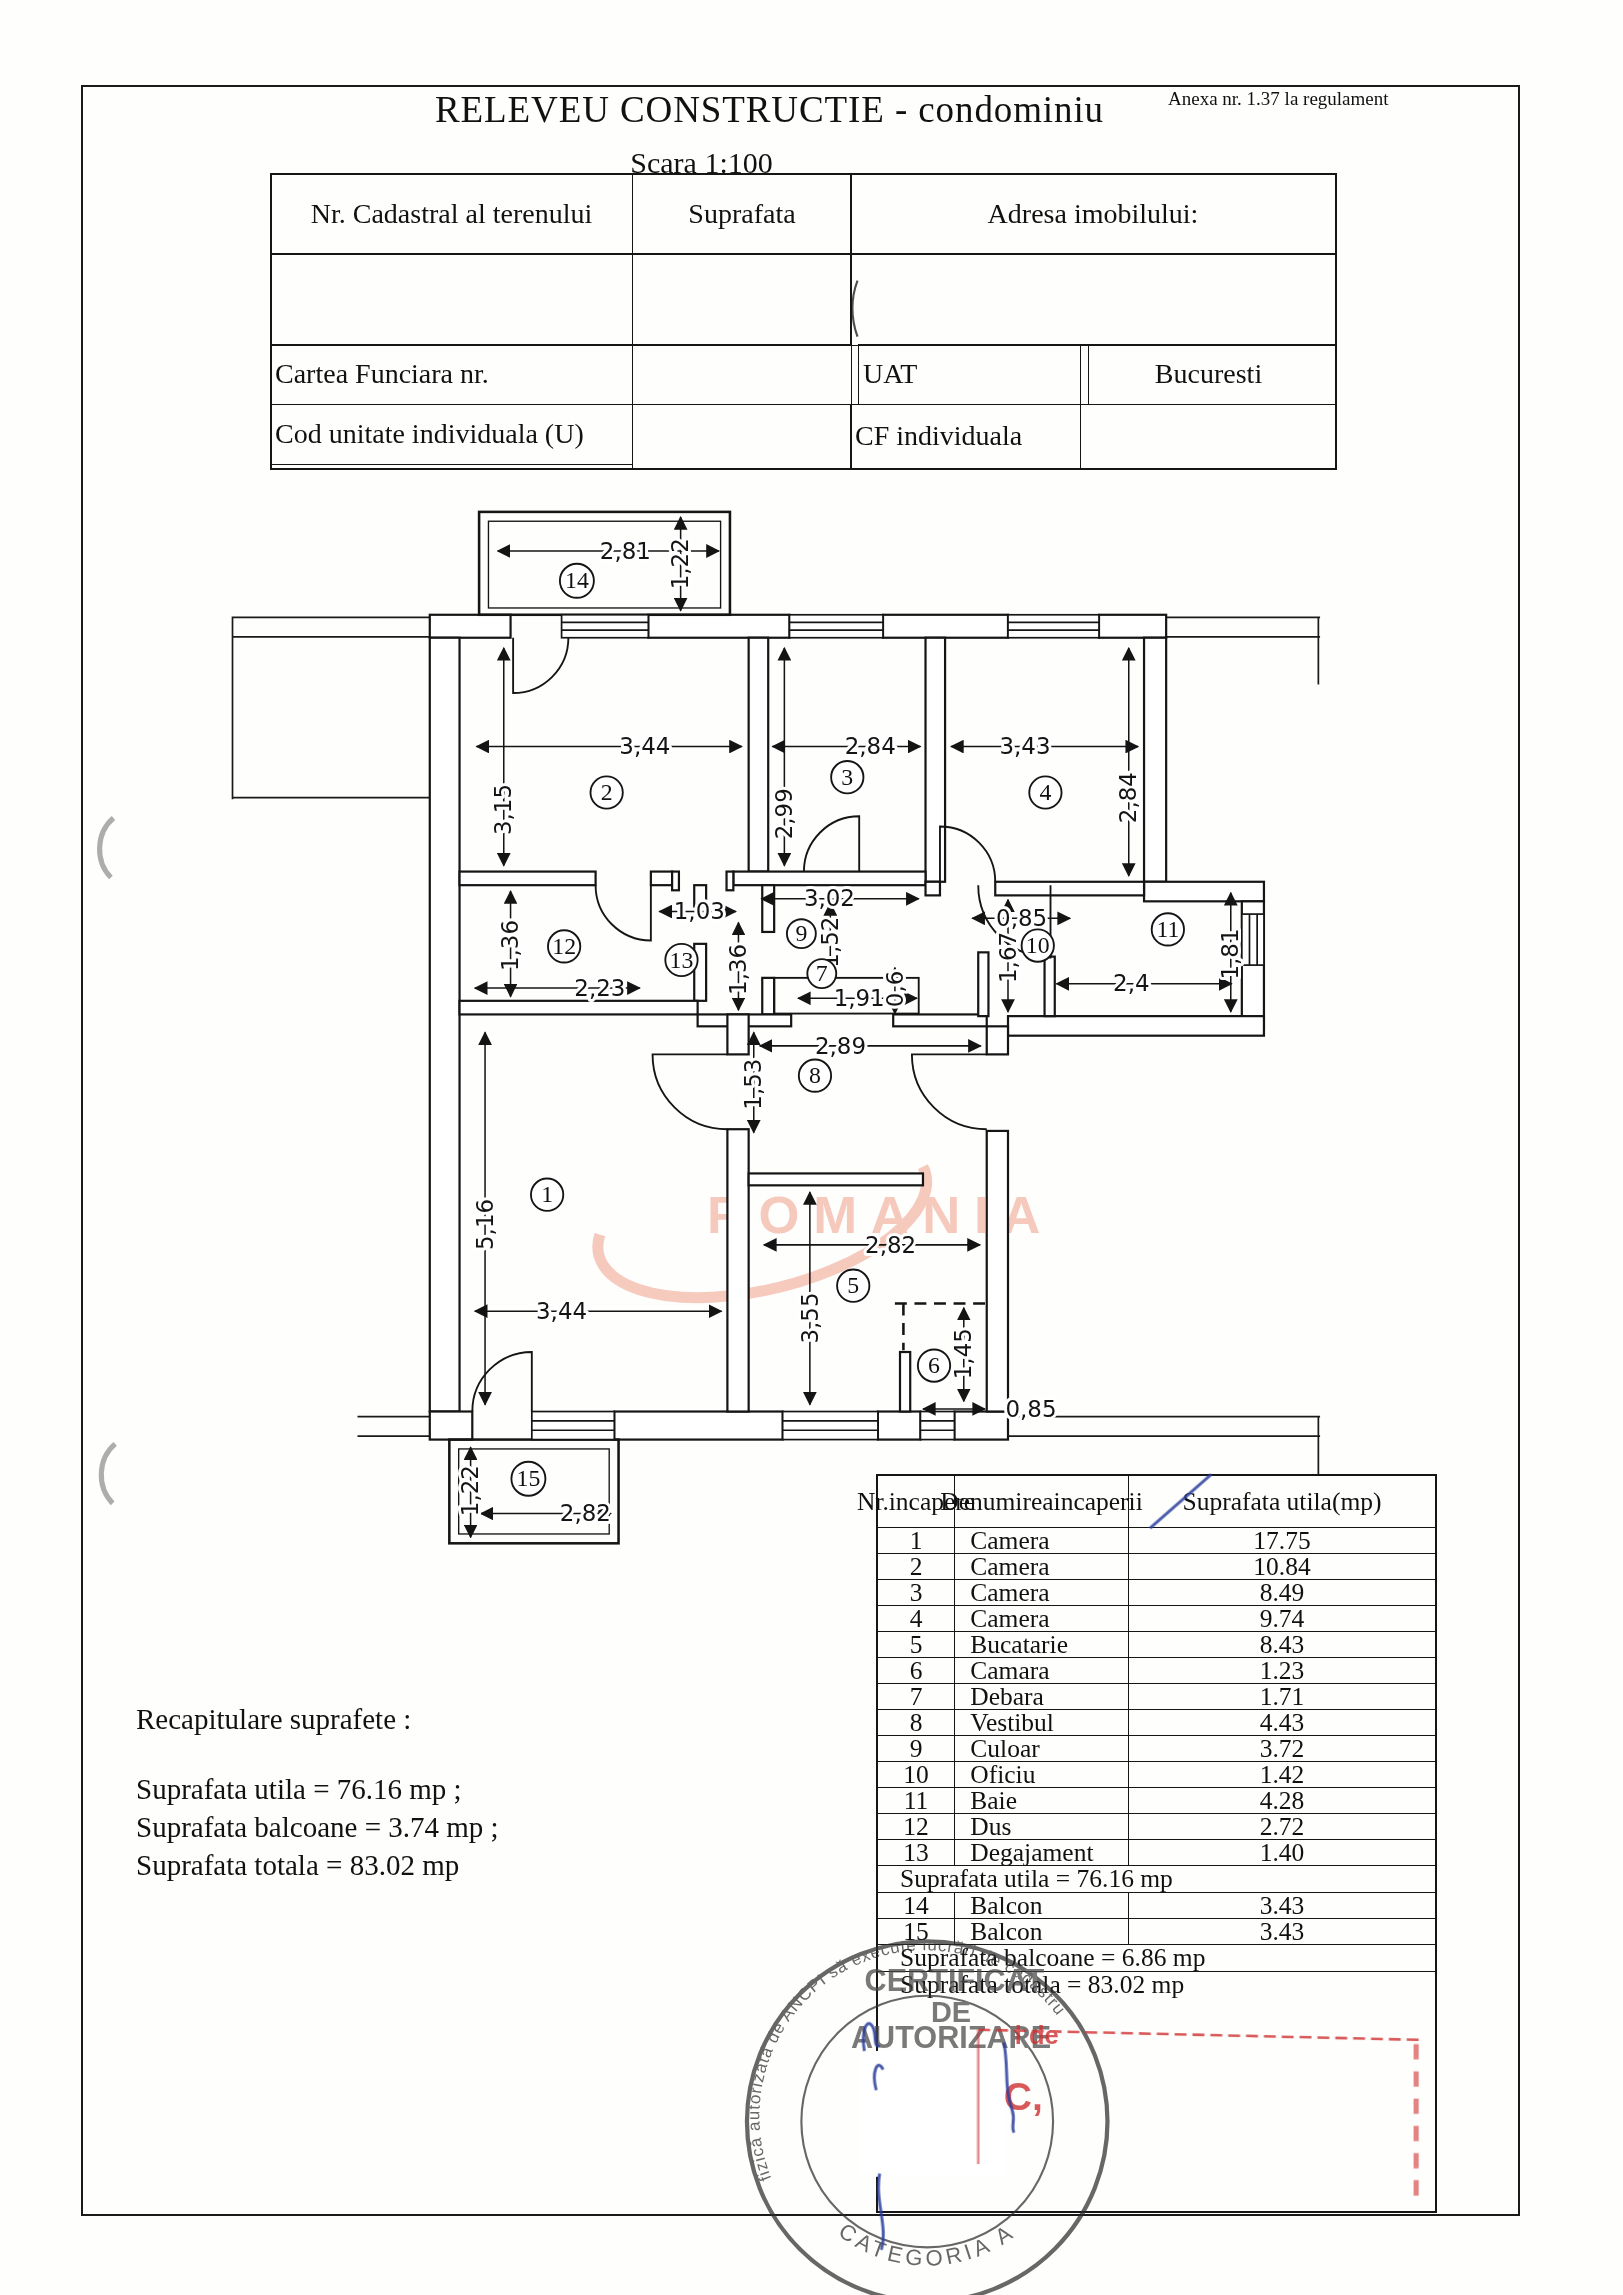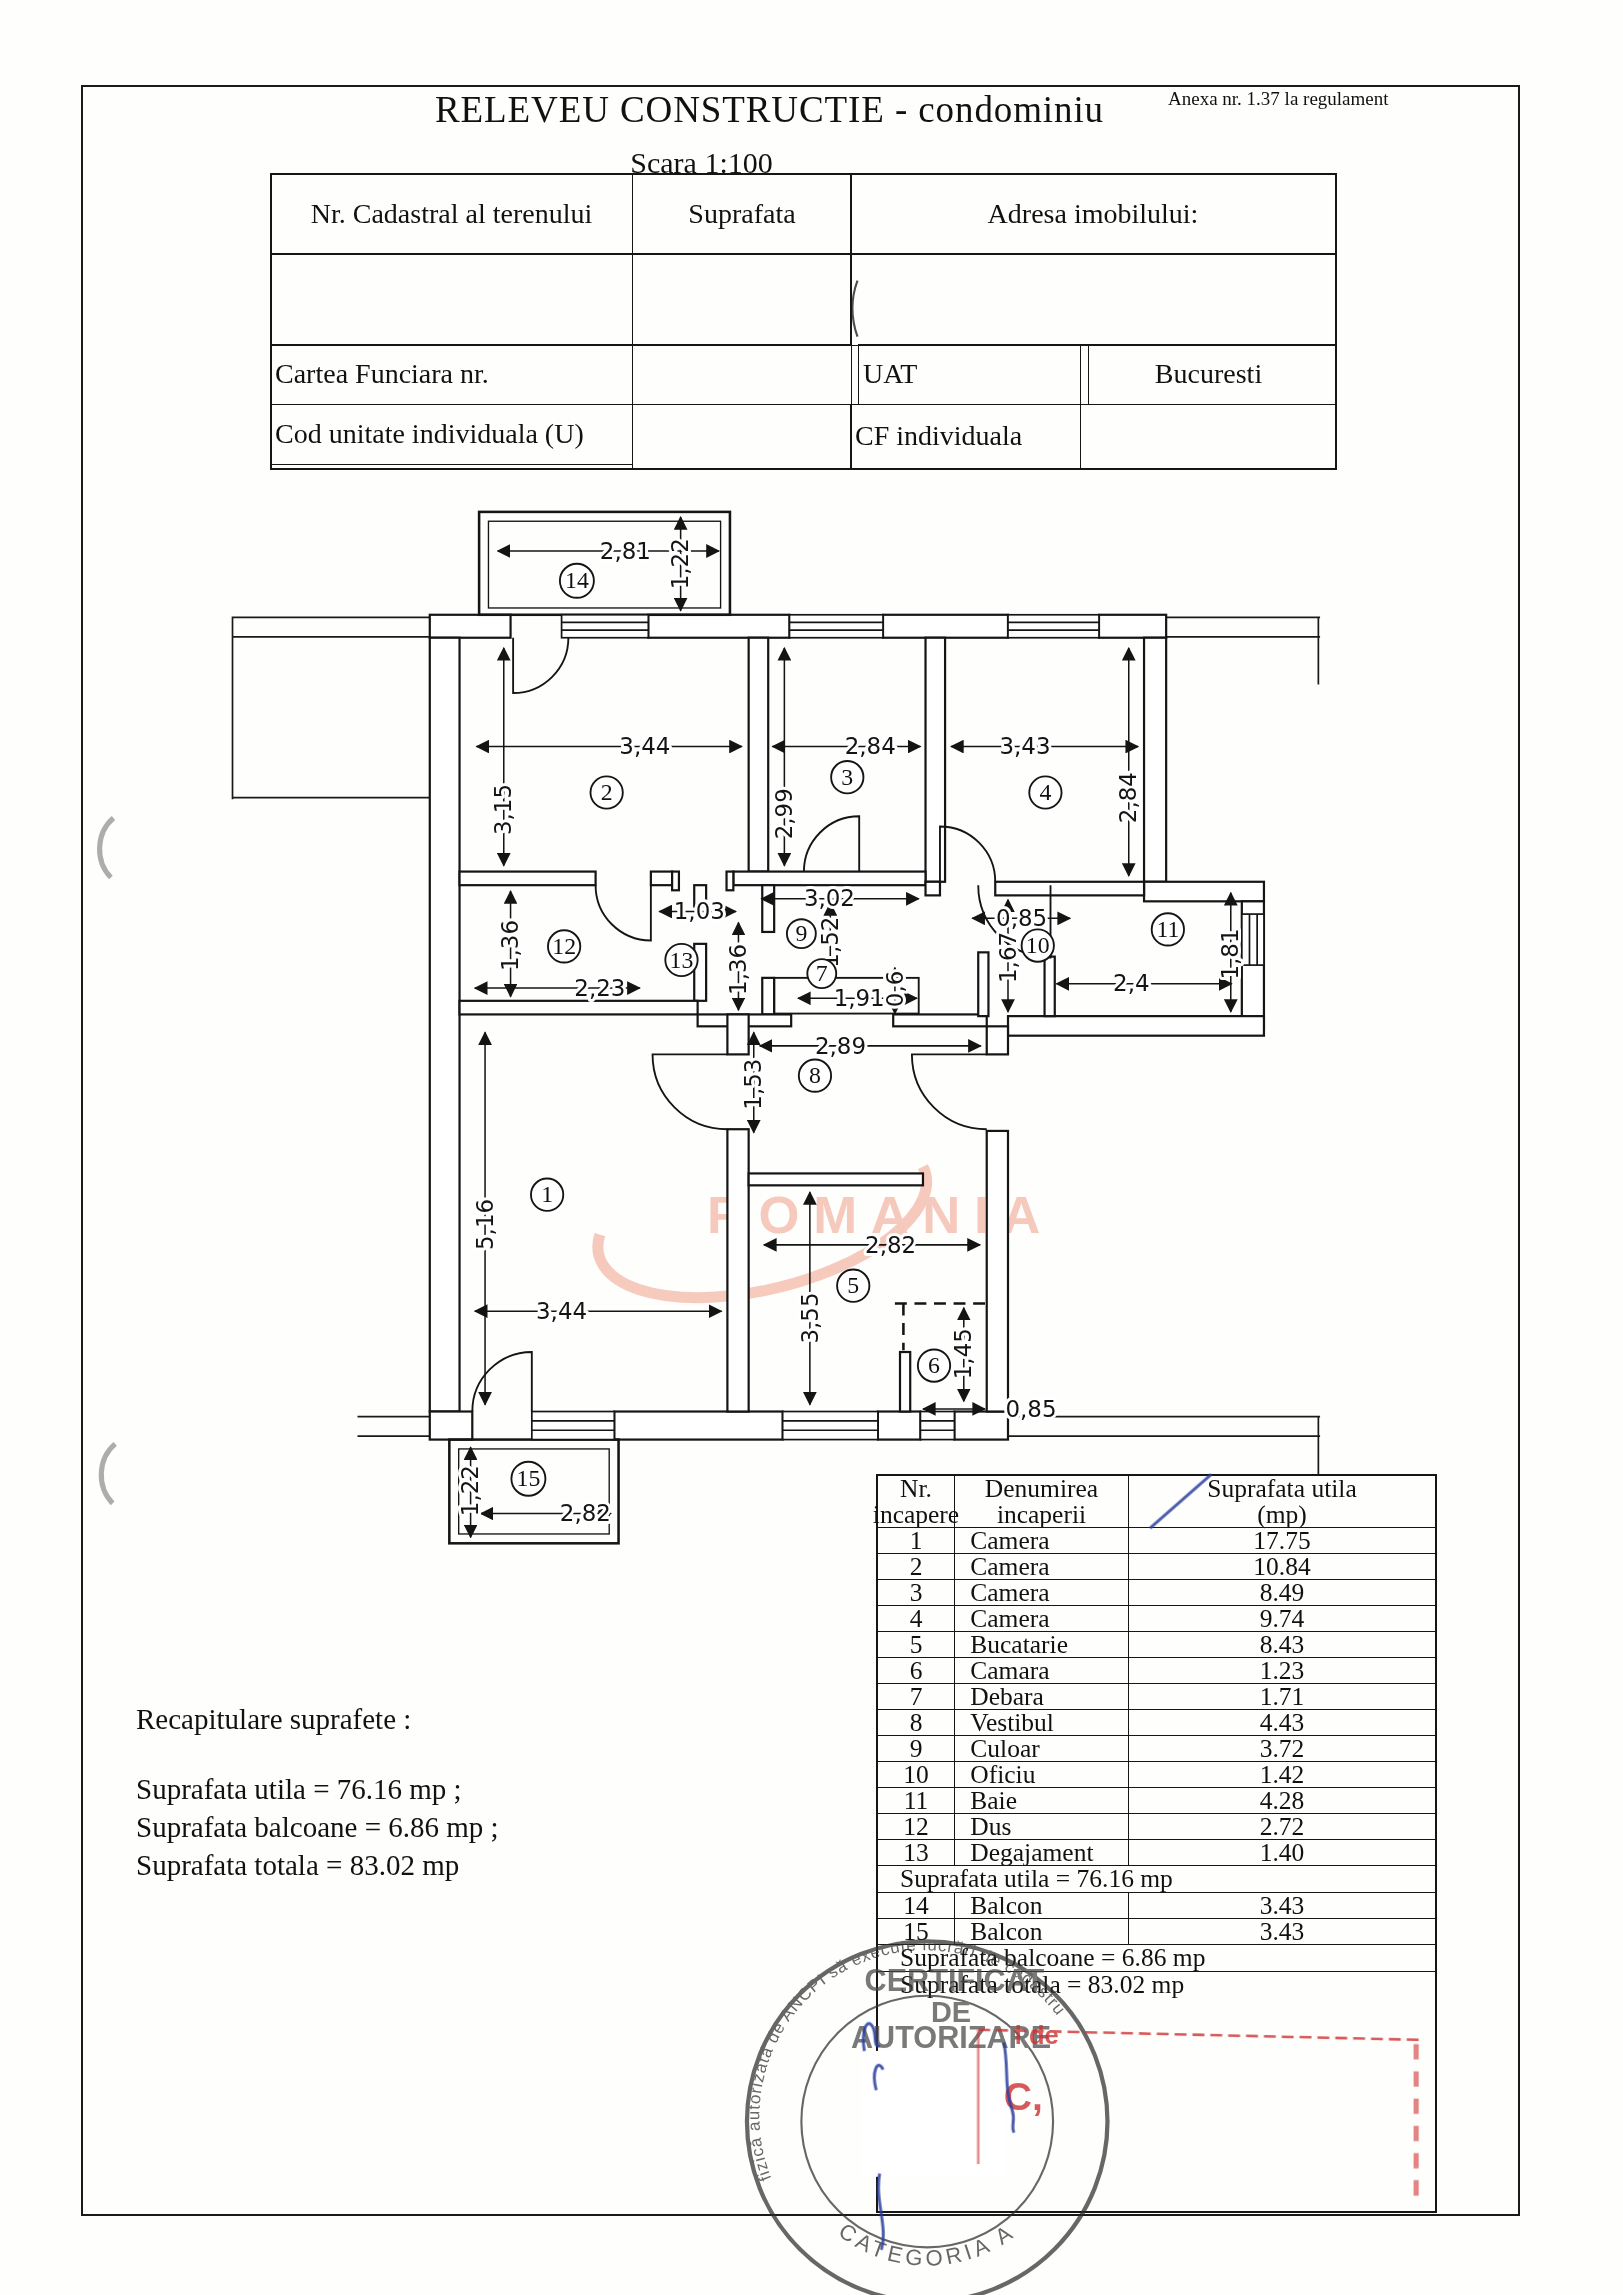--- a/index.html
+++ b/index.html
@@ -19,21 +19,21 @@
   .recap div{margin:0 0 5.1px 0;}
   .recap .rt0{margin-bottom:37px;}
   
   .rtbl{position:absolute;left:876px;top:1474px;width:561px;height:739px;border:2.6px solid #151515;box-sizing:border-box;
         display:flex;flex-direction:column;font-size:25.5px;}
   .rrow{display:flex;border-top:1.7px solid #151515;box-sizing:border-box;}
   .rhead{display:flex;border-top:none;height:51px;box-sizing:border-box;}
   .rc1{width:77px;border-right:1.7px solid #151515;box-sizing:border-box;display:flex;align-items:center;justify-content:center;}
   .rc2{width:174px;border-right:1.7px solid #151515;box-sizing:border-box;display:flex;align-items:center;padding-left:15.3px;}
   .rc3{flex:1;display:flex;align-items:center;justify-content:center;}
-  .hcol{flex-direction:column;justify-content:center;line-height:1.02;padding-left:0;text-align:center;}
+  .hcol{flex-direction:row;justify-content:center;line-height:1.02;padding-left:0;text-align:center;}
   .r31{height:26px;} .r32{height:27px;}
   .rsum{display:flex;align-items:center;border-top:1.7px solid #151515;padding-left:22px;box-sizing:border-box;}
   .rexec{flex:1;position:relative;border-top:1.7px solid #151515;box-sizing:border-box;}
   .vline{position:absolute;top:0;bottom:0;width:1.7px;background:#151515;}
   .etext{position:absolute;top:20.4px;font-size:25.5px;white-space:nowrap;}
   svg{position:absolute;left:0;top:0;pointer-events:none;}
   .dimtxt{font-family:"DejaVu Sans","Liberation Sans",sans-serif;font-size:27px;fill:#141414;
           paint-order:stroke;stroke:#ffffff;stroke-width:7px;stroke-linejoin:round;}
   .romtxt{font-family:"Liberation Serif","DejaVu Serif",serif;font-size:28px;fill:#111;}
 </style>
@@ -317,21 +317,21 @@
   <div class="cell cl" style="left:858px;top:344px;width:231px;height:61px;">UAT</div>
   <div class="cell cc" style="left:1080px;top:344px;width:257px;height:61px;">Bucuresti</div>
   <div class="cell cl" style="left:270px;top:404px;width:363px;height:61px;">Cod unitate individuala (U)</div>
   <div class="cell" style="left:632px;top:404px;width:220px;height:65px;"></div>
   <div class="cell cl" style="left:850px;top:404px;width:231px;height:65px;">CF individuala</div>
   <div class="cell" style="left:1080px;top:404px;width:257px;height:65px;"></div>
 
   <div class="recap">
     <div class="rt0">Recapitulare suprafete  :</div>
     <div>Suprafata utila = 76.16 mp ;</div>
-    <div>Suprafata balcoane =  6.86 mp ;</div>
+    <div>Suprafata balcoane =  3.74 mp ;</div>
     <div>Suprafata totala = 83.02 mp</div>
   </div>
 
   <div class="rtbl">
     <div class="rhead">
       <div class="rc1 hcol">
         <div>Nr.</div>
         <div>incapere</div>
       </div>
       <div class="rc2 hcol">

